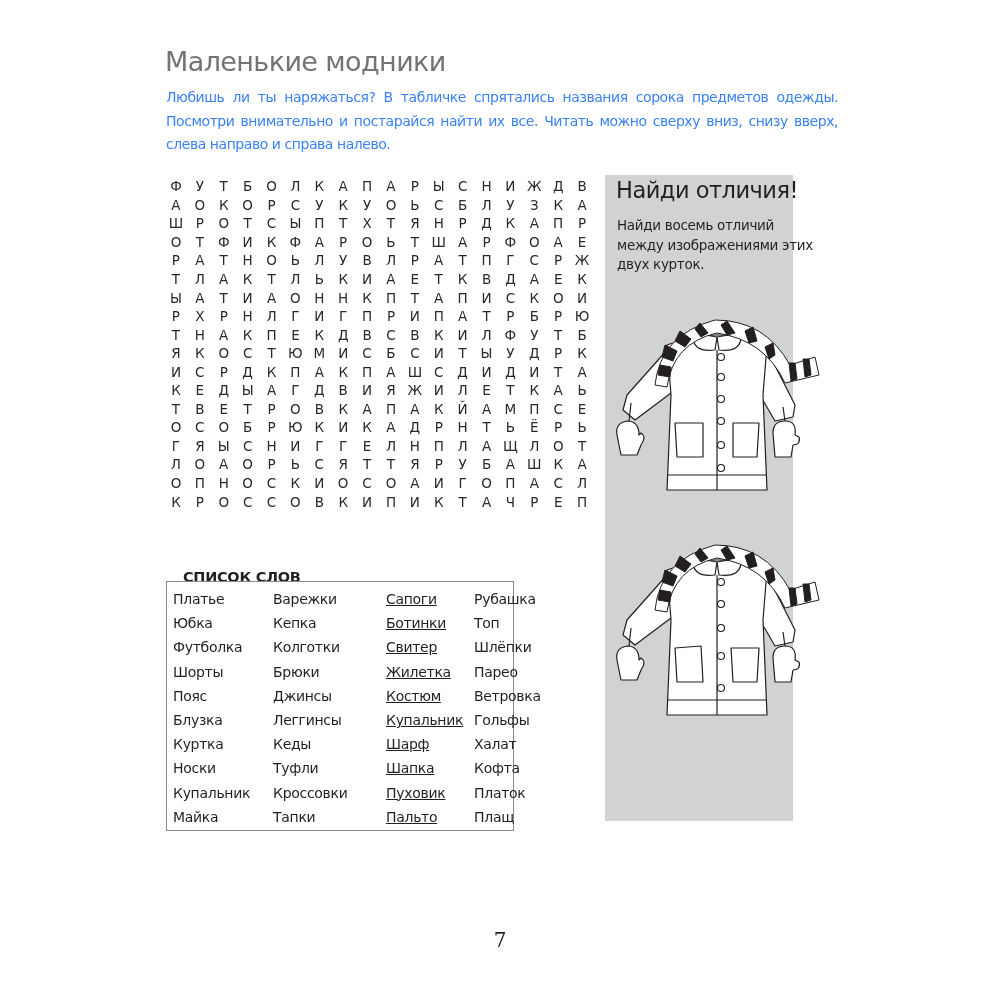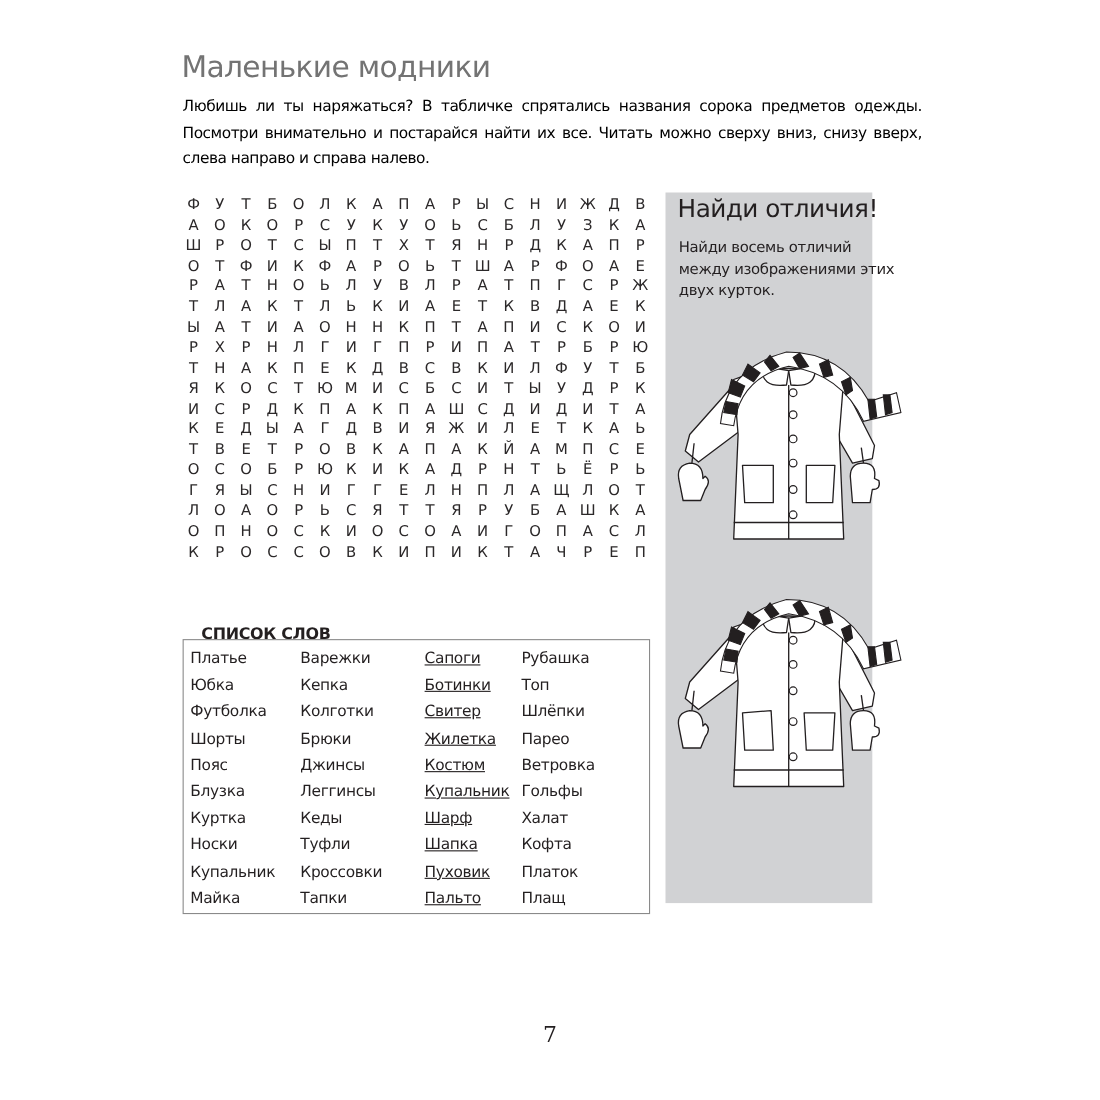--- a/index.html
+++ b/index.html
@@ -2,28 +2,28 @@
 <html><head>
 <meta charset="utf-8">
 <style>
   html, body { margin: 0; padding: 0; background: #ffffff; }
   body { width: 1000px; height: 1000px; position: relative; overflow: hidden;
          font-family: "DejaVu Sans", sans-serif; color: #231f20; }
   .title { position: absolute; left: 165px; top: 46px; font-size: 27px; font-weight: normal;
            letter-spacing: -0.6px; margin: 0; color: #737373; }
   .intro { position: absolute; left: 166px; top: 86px; width: 672px; font-size: 14px;
            line-height: 23.5px; letter-spacing: -0.45px; margin: 0; text-align: justify;
-           text-align-last: left; color: #000000; }
+           text-align-last: left; color: #3b82f6; }
   .grid { position: absolute; left: 164px; top: 177px; width: 430px; }
   .grid-row { display: flex; height: 18.55px; align-items: center; }
   .grid-cell { width: 23.9px; text-align: center; font-size: 13.5px; color: #2b2829;
                line-height: 18px; }
   .wl-title { position: absolute; left: 166px; top: 552px; font-size: 14.5px; font-weight: bold;
               letter-spacing: -0.3px; margin: 17px; color: #231f20; }
-  .wl-box { position: absolute; left: 166px; top: 581px; width: 425px; height: 250px;
+  .wl-box { position: absolute; left: 166px; top: 581px; width: 348px; height: 250px;
             border: 1.5px solid #8a8a8a; box-sizing: border-box; }
   .wl-col { position: absolute; top: 5px; }
   .wl-item { height: 24.2px; font-size: 14px; line-height: 24.2px; letter-spacing: -0.3px;
              white-space: nowrap; color: #231f20; }
   .panel { position: absolute; left: 605px; top: 175px; width: 188px; height: 646px;
            background: #d1d2d4; }
   .panel-title { position: absolute; left: 11px; top: 2px; font-size: 22.5px; margin: 0;
                  font-weight: normal; letter-spacing: -0.5px; color: #231f20; white-space: nowrap; }
   .panel-text { position: absolute; left: 12px; top: 41px; width: 205px; font-size: 13.5px;
                 line-height: 19.5px; letter-spacing: -0.3px; color: #231f20; margin: 0; }

